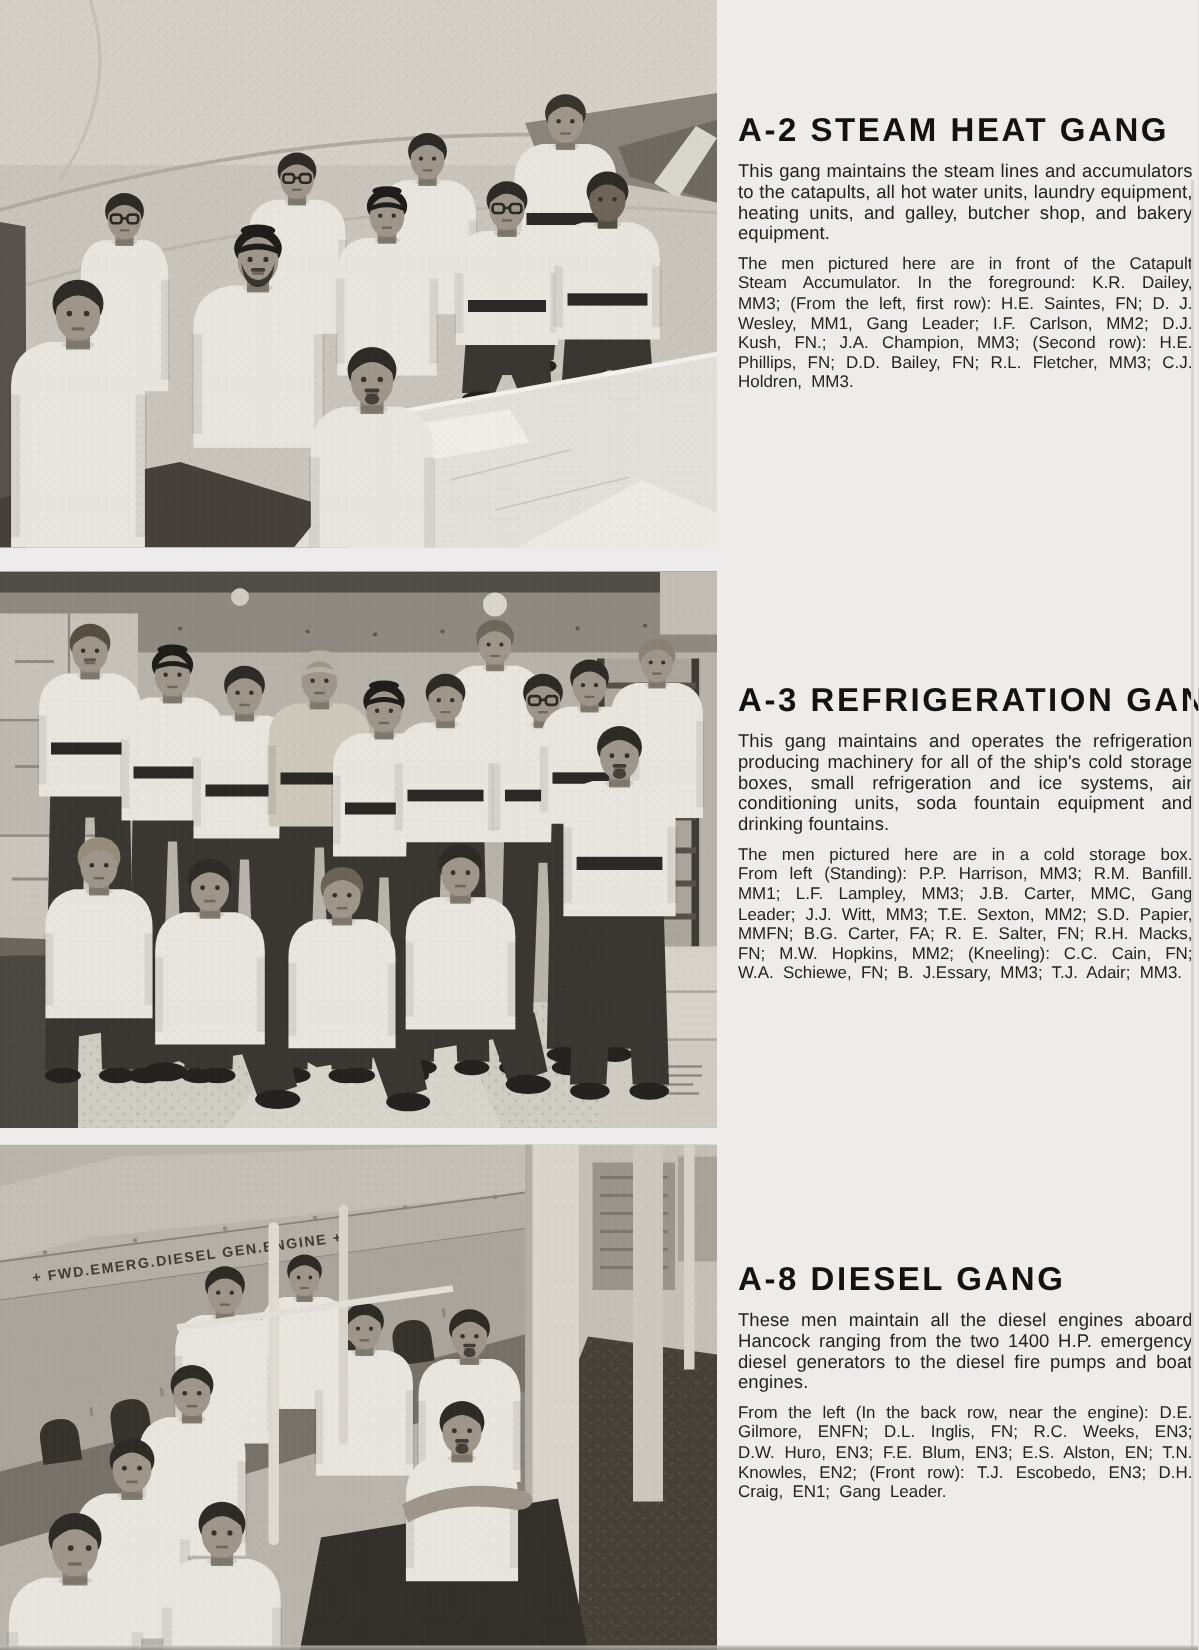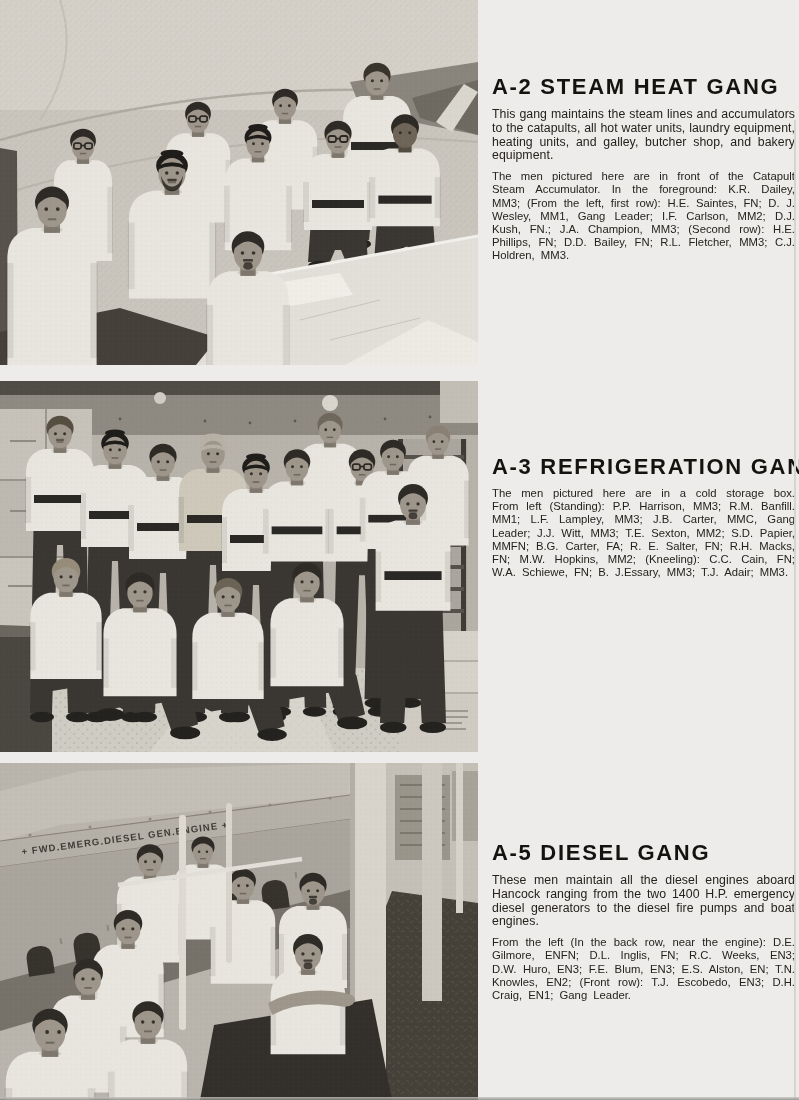--- a/index.html
+++ b/index.html
@@ -751,24 +751,25 @@
   </figure>
 
   <section class="sec" id="sec-a2">
     <h2>A-2 STEAM HEAT GANG</h2>
     <p class="body">This gang maintains the steam lines and accumulators to the catapults, all hot water units, laundry equipment, heating units, and galley, butcher shop, and bakery equipment.</p>
     <p class="caption">The men pictured here are in front of the Catapult Steam Accumulator. In the foreground: K.R. Dailey, MM3; (From the left, first row): H.E. Saintes, FN; D. J. Wesley, MM1, Gang Leader; I.F. Carlson, MM2; D.J. Kush, FN.; J.A. Champion, MM3; (Second row): H.E. Phillips, FN; D.D. Bailey, FN; R.L. Fletcher, MM3; C.J. Holdren, MM3.</p>
   </section>
 
   <section class="sec" id="sec-a3">
     <h2>A-3 REFRIGERATION GANG</h2>
+    <p class="body">This gang maintains and operates the refrigeration producing machinery for all of the ship's cold storage boxes, small refrigeration and ice systems, air conditioning units, soda fountain equipment and drinking fountains.</p>
     <p class="caption">The men pictured here are in a cold storage box. From left (Standing): P.P. Harrison, MM3; R.M. Banfill. MM1; L.F. Lampley, MM3; J.B. Carter, MMC, Gang Leader; J.J. Witt, MM3; T.E. Sexton, MM2; S.D. Papier, MMFN; B.G. Carter, FA; R. E. Salter, FN; R.H. Macks, FN; M.W. Hopkins, MM2; (Kneeling): C.C. Cain, FN; W.A. Schiewe, FN; B. J.Essary, MM3; T.J. Adair; MM3.</p>
   </section>
 
   <section class="sec" id="sec-a4">
-    <h2>A-5 DIESEL GANG</h2>
+    <h2>A-8 DIESEL GANG</h2>
     <p class="body">These men maintain all the diesel engines aboard Hancock ranging from the two 1400 H.P. emergency diesel generators to the diesel fire pumps and boat engines.</p>
     <p class="caption">From the left (In the back row, near the engine): D.E. Gilmore, ENFN; D.L. Inglis, FN; R.C. Weeks, EN3; D.W. Huro, EN3; F.E. Blum, EN3; E.S. Alston, EN; T.N. Knowles, EN2; (Front row): T.J. Escobedo, EN3; D.H. Craig, EN1; Gang Leader.</p>
   </section>
 
   <div class="edge-right"></div>
   <div class="edge-bottom"></div>
 </div>
 
 </body></html>

